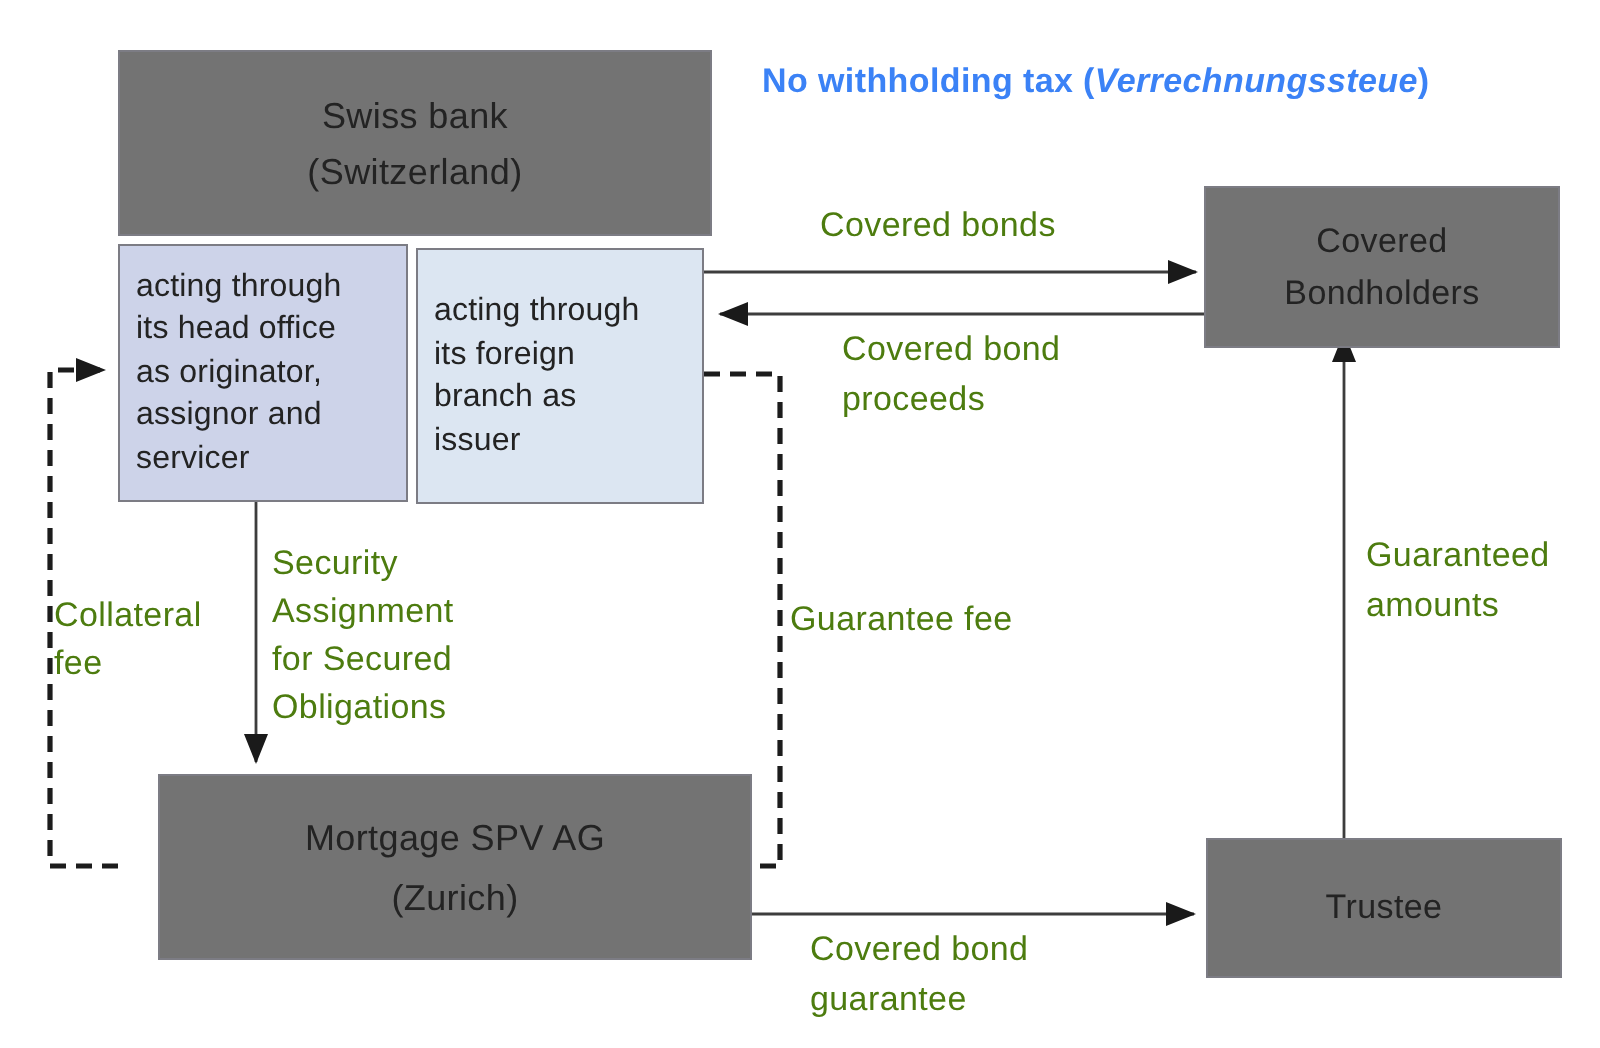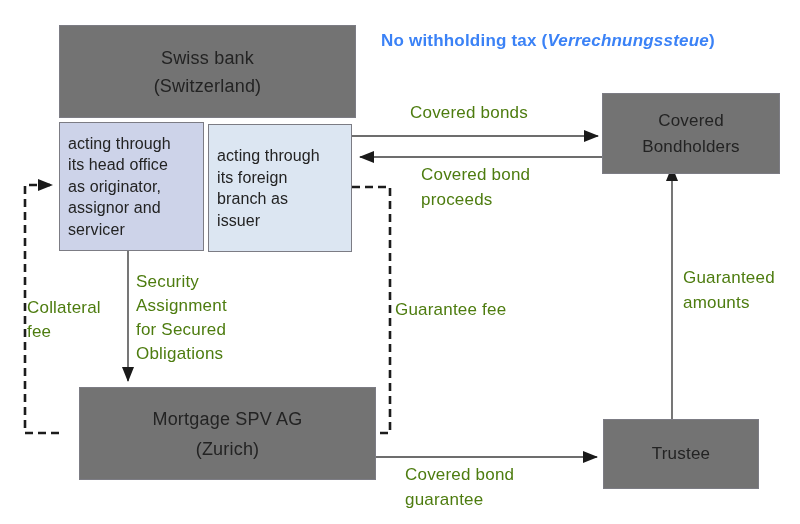--- a/index.html
+++ b/index.html
@@ -76,21 +76,21 @@
   <div class="node" style="left:602px;top:93px;width:178px;height:81px;">
     <div class="title" style="line-height:26px;font-size:17px;">Covered
 Bondholders</div>
   </div>
 
   <div class="node" style="left:59px;top:387px;width:297px;height:93px;margin-left:20px;">
     <div class="title" style="line-height:30px;">Mortgage SPV AG
 (Zurich)</div>
   </div>
 
-  <div class="node" style="left:603px;top:419px;width:156px;height:70px;">
+  <div class="node" style="left:603px;top:419px;width:178px;height:70px;">
     <div class="title" style="font-size:17px;">Trustee</div>
   </div>
 
   <div class="note" style="color:#3b82f6;">
     <span>No withholding tax (</span><span class="it">Verrechnungssteue</span><span>)</span><br>
   </div>
 
   <div class="lbl" style="left:410px;top:100px;">Covered bonds</div>
   <div class="lbl" style="left:421px;top:162px;">Covered bond
 proceeds</div>

